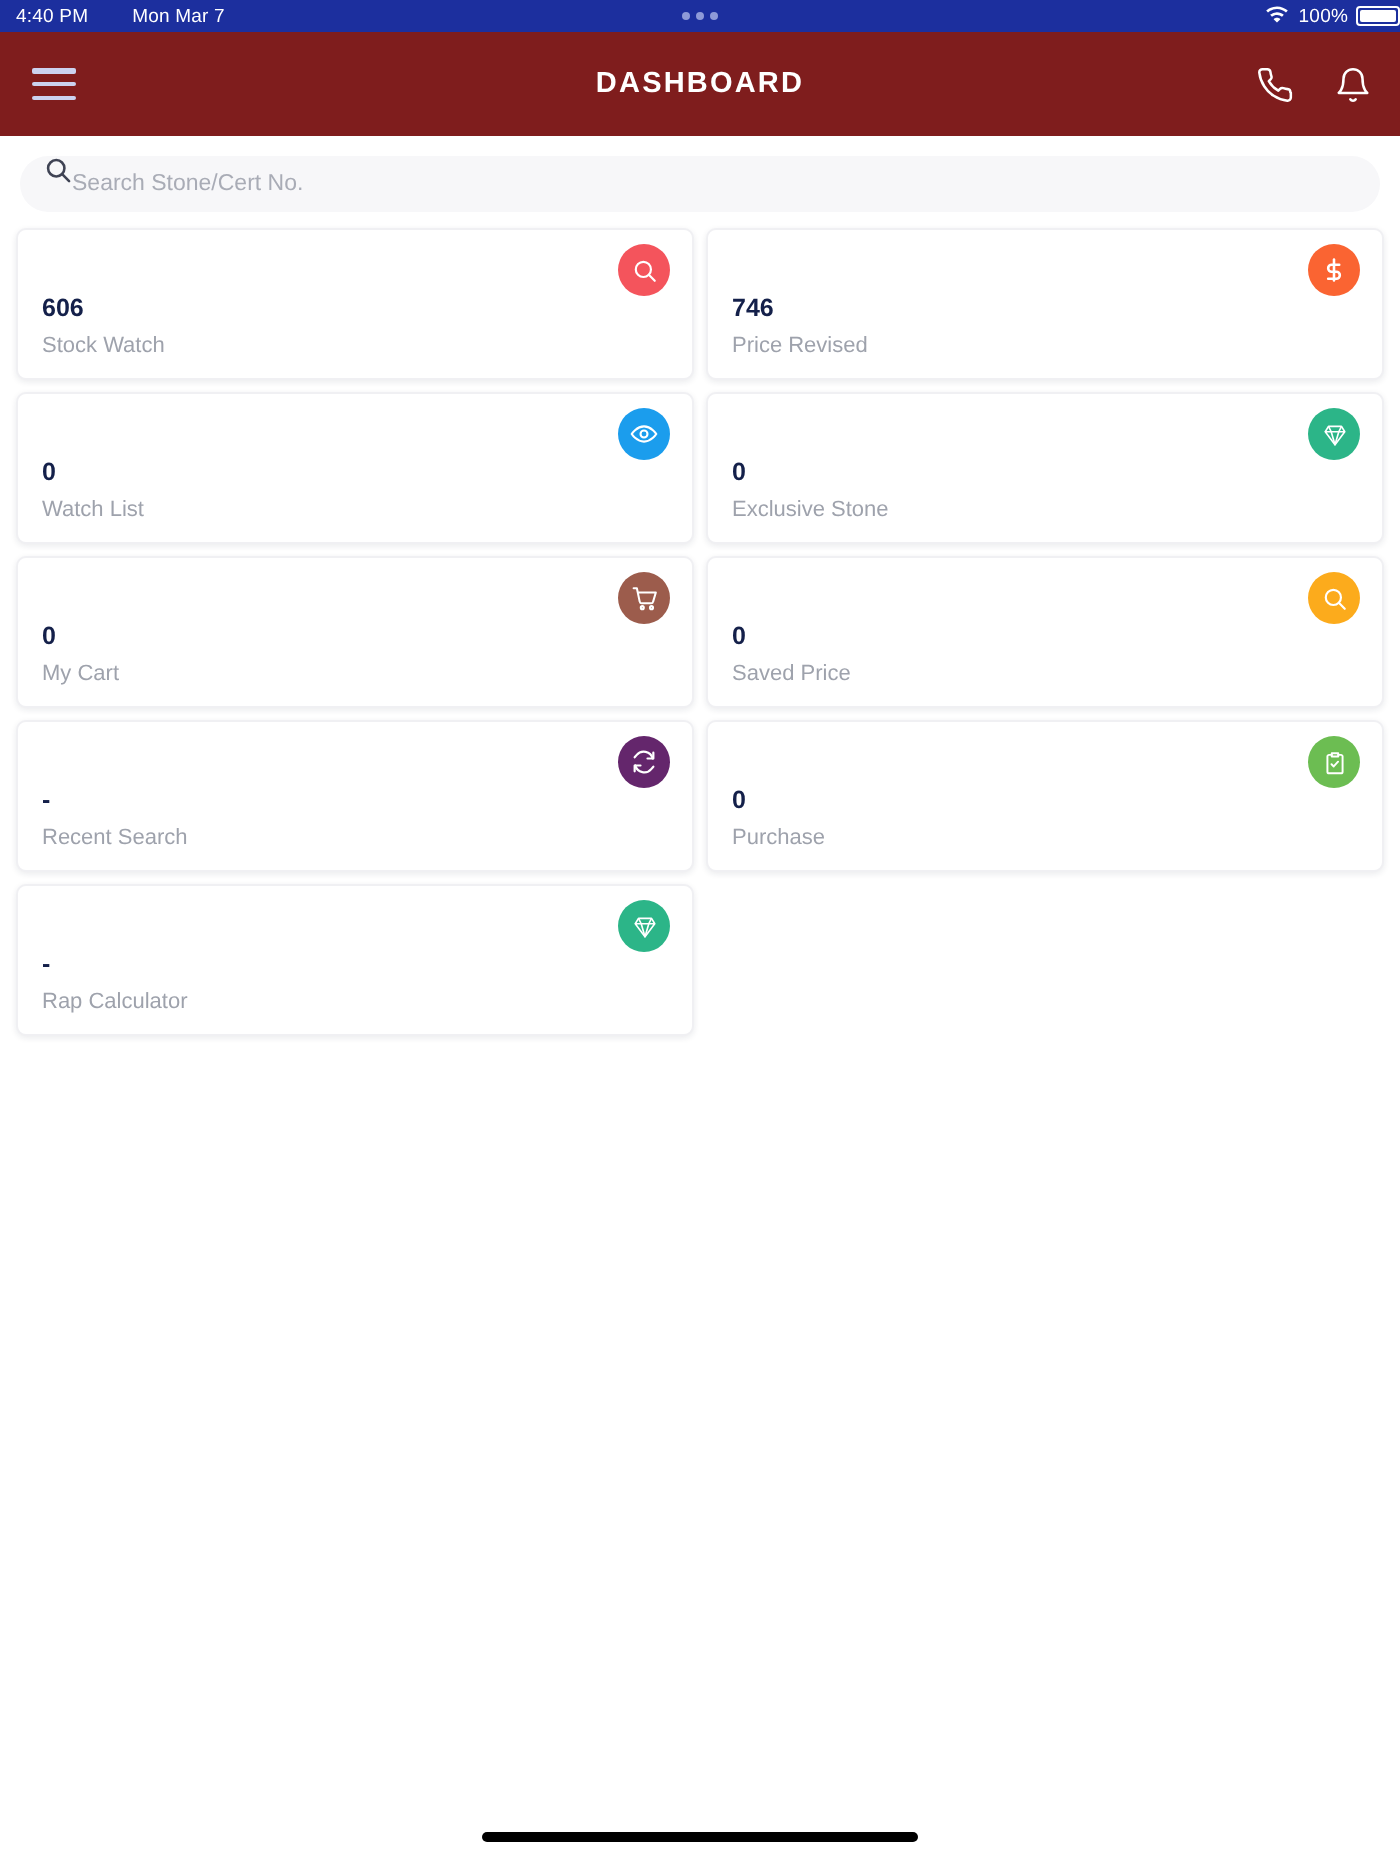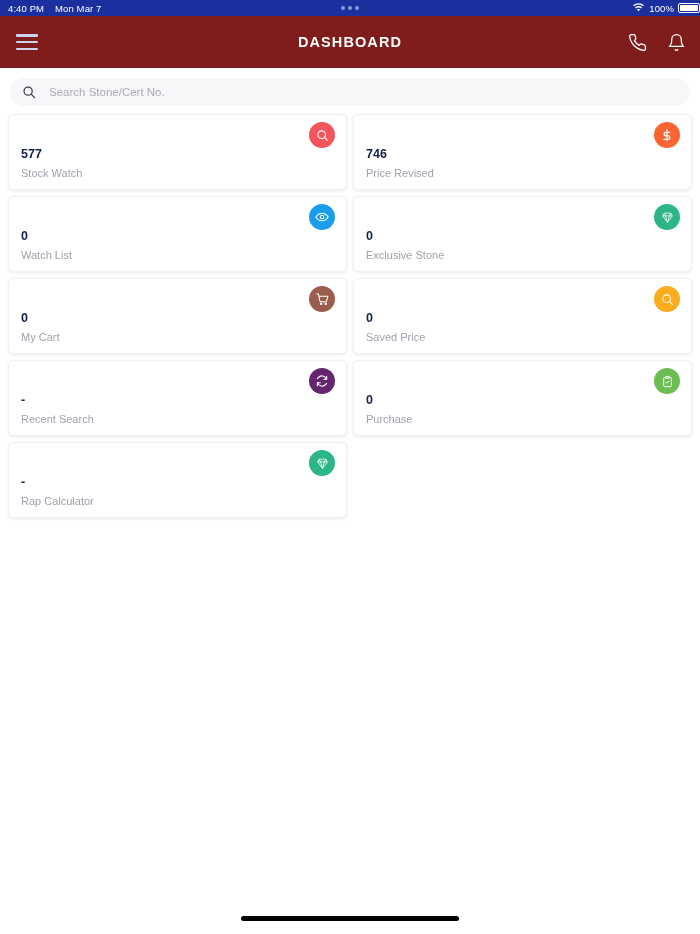--- a/index.html
+++ b/index.html
@@ -17,21 +17,21 @@
     position: relative;
     height: 16px;
     background: #1c2f9e;
     color: #ffffff;
     display: flex;
     align-items: center;
     padding: 0 8px;
     font-size: 9.5px;
     letter-spacing: .1px;
   }
-  .status-left { display: flex; align-items: center; gap: 11px; white-space: nowrap; }
+  .status-left { display: flex; align-items: center; gap: 22px; white-space: nowrap; }
   .status-right {
     position: absolute; right: 0; top: 0; height: 100%;
     display: flex; align-items: center; gap: 4px; font-size: 9.5px;
   }
   .multitask-dots {
     position: absolute; left: 50%; top: 50%;
     transform: translate(-50%,-50%);
     display: flex; gap: 3px;
   }
   .multitask-dots i {
@@ -79,23 +79,22 @@
     display: flex; align-items: center; gap: 20px;
   }
   .app-actions .act { cursor: pointer; display: flex; align-items: center; }
 
   
   .search-wrap { padding: 10px 10px 0 10px; }
   .search-bar {
     height: 28px;
     background: #f7f7f9;
     border-radius: 14px;
-    display: flex; align-items: center;
+    display: flex; 
     padding: 0 12px;
-    gap: 13px;
   }
   .search-bar .sicon { flex: 0 0 auto; display:flex; }
   .search-input {
     flex: 1 1 auto;
     border: none; outline: none; background: transparent;
     font-family: "Liberation Sans", sans-serif;
     font-size: 11.5px; color: #3b3f4a;
   }
   .search-input::placeholder { color: #a9acb6; }
 
@@ -212,21 +211,21 @@
         <line x1="16" y1="16" x2="21.5" y2="21.5"></line>
       </svg>
     </span>
     <input class="search-input" type="text" placeholder="Search Stone/Cert No." style="">
   </div>
 </div>
 
 <div class="grid">
 
   <div class="card">
-    <span class="card-value">577</span>
+    <span class="card-value">606</span>
     <span class="card-label">Stock Watch</span>
     <span class="card-badge" style="background:#f4545c">
       <svg width="13" height="13" viewBox="0 0 24 24" fill="none" stroke="#ffffff" stroke-width="2" stroke-linecap="round">
         <circle cx="10.5" cy="10.5" r="7"></circle>
           <line x1="16" y1="16" x2="21" y2="21"></line>
       </svg>
     </span>
   </div>
 
 

